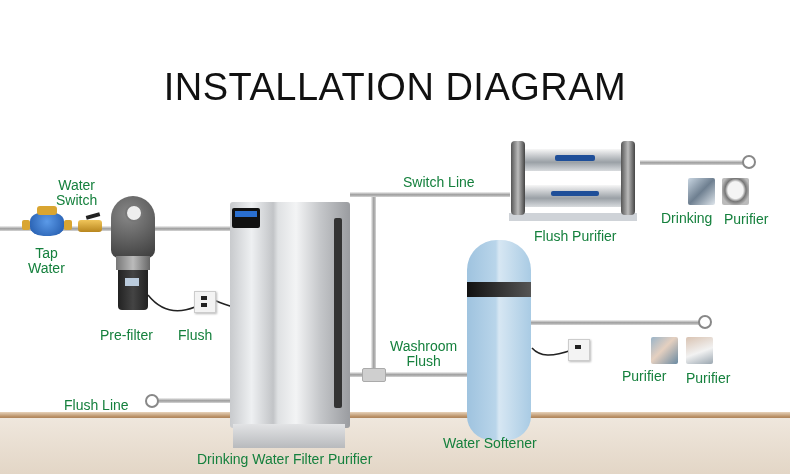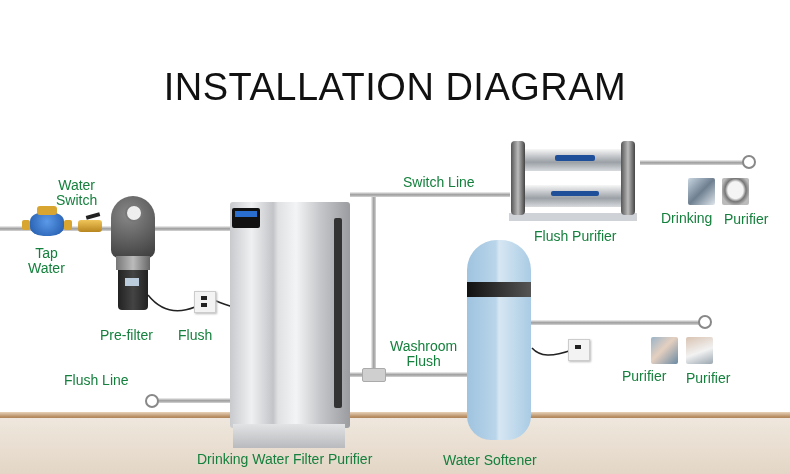--- a/index.html
+++ b/index.html
@@ -59,21 +59,21 @@
   <path d="M67 14 C 75 18, 82 20, 88 22" stroke="#222" stroke-width="1.5" fill="none"></path>
 </svg>
 <div class="switch" style="left:194px;top:291px;">
     <i style="top:4px;"></i>
     <i style="top:11px;"></i>
   </div>
 <div class="lbl" style="left:178px;top:328px;">Flush</div>
 
 <div class="pipe" style="left:158px;top:398px;width:80px;"></div>
 <div class="outlet" style="left:145px;top:394px;"></div>
-<div class="lbl" style="left:64px;top:373px;">Flush Line</div>
+<div class="lbl" style="left:64px;top:398px;">Flush Line</div>
 
 <div class="vpipe" style="left:371px;top:193px;height:180px;"></div>
 <div class="pipe" style="left:350px;top:192px;width:160px;"></div>
 <div class="pipe" style="left:350px;top:372px;width:120px;"></div>
 <div style="position:absolute;left:362px;top:368px;width:22px;height:12px;background:#cfcfcf;border:1px solid #aaa;border-radius:2px;"></div>
 
 <div style="position:absolute;left:230px;top:198px;width:122px;height:252px;">
   <div style="position:absolute;left:0;top:4px;width:120px;height:226px;background:linear-gradient(90deg,#c8cacd,#eef0f2 18%,#c2c4c7 36%,#dfe1e3 40%,#f3f4f5 55%,#c5c7ca 75%,#9a9ca0 100%);border-radius:3px;"></div>
   <div style="position:absolute;left:2px;top:10px;width:28px;height:20px;background:#111;border-radius:2px;"></div>
   <div style="position:absolute;left:5px;top:13px;width:22px;height:6px;background:#2a6fd0;"></div>
@@ -105,21 +105,21 @@
     <div>Washroom</div>
     <div>Flush</div>
   </div>
 <div class="pipe" style="left:530px;top:320px;width:172px;"></div>
 <div class="outlet" style="left:698px;top:315px;"></div>
 
 <div style="position:absolute;left:467px;top:240px;width:66px;height:202px;">
   <div style="position:absolute;left:0;top:0;width:64px;height:200px;background:linear-gradient(90deg,#9fc3df,#b9d5ea 45%,#d7e7f3 50%,#a9cbe4 100%);border-radius:30px 30px 24px 24px;"></div>
   <div style="position:absolute;left:0;top:42px;width:64px;height:15px;background:linear-gradient(90deg,#111,#333 50%,#555);"></div>
 </div>
-<div class="lbl" style="left:443px;top:436px;margin-top:17px;">Water Softener</div>
+<div class="lbl" style="left:443px;top:436px;">Water Softener</div>
 
 <svg style="position:absolute;left:530px;top:345px;" width="45" height="20">
   <path d="M2 3 C 10 12, 22 12, 42 5" stroke="#222" stroke-width="1.5" fill="none"></path>
 </svg>
 <div class="switch" style="left:568px;top:339px;">
     <i style="top:5px;"></i>
   </div>
 
 <div class="thumb" style="left:651px;top:337px;background:linear-gradient(135deg,#9ab4c8,#e5d0c0 45%,#6a8aa2);"></div>
 <div class="thumb" style="left:686px;top:337px;background:linear-gradient(160deg,#d9c3b2,#f2f2f2 55%,#9aa6b0);"></div>

